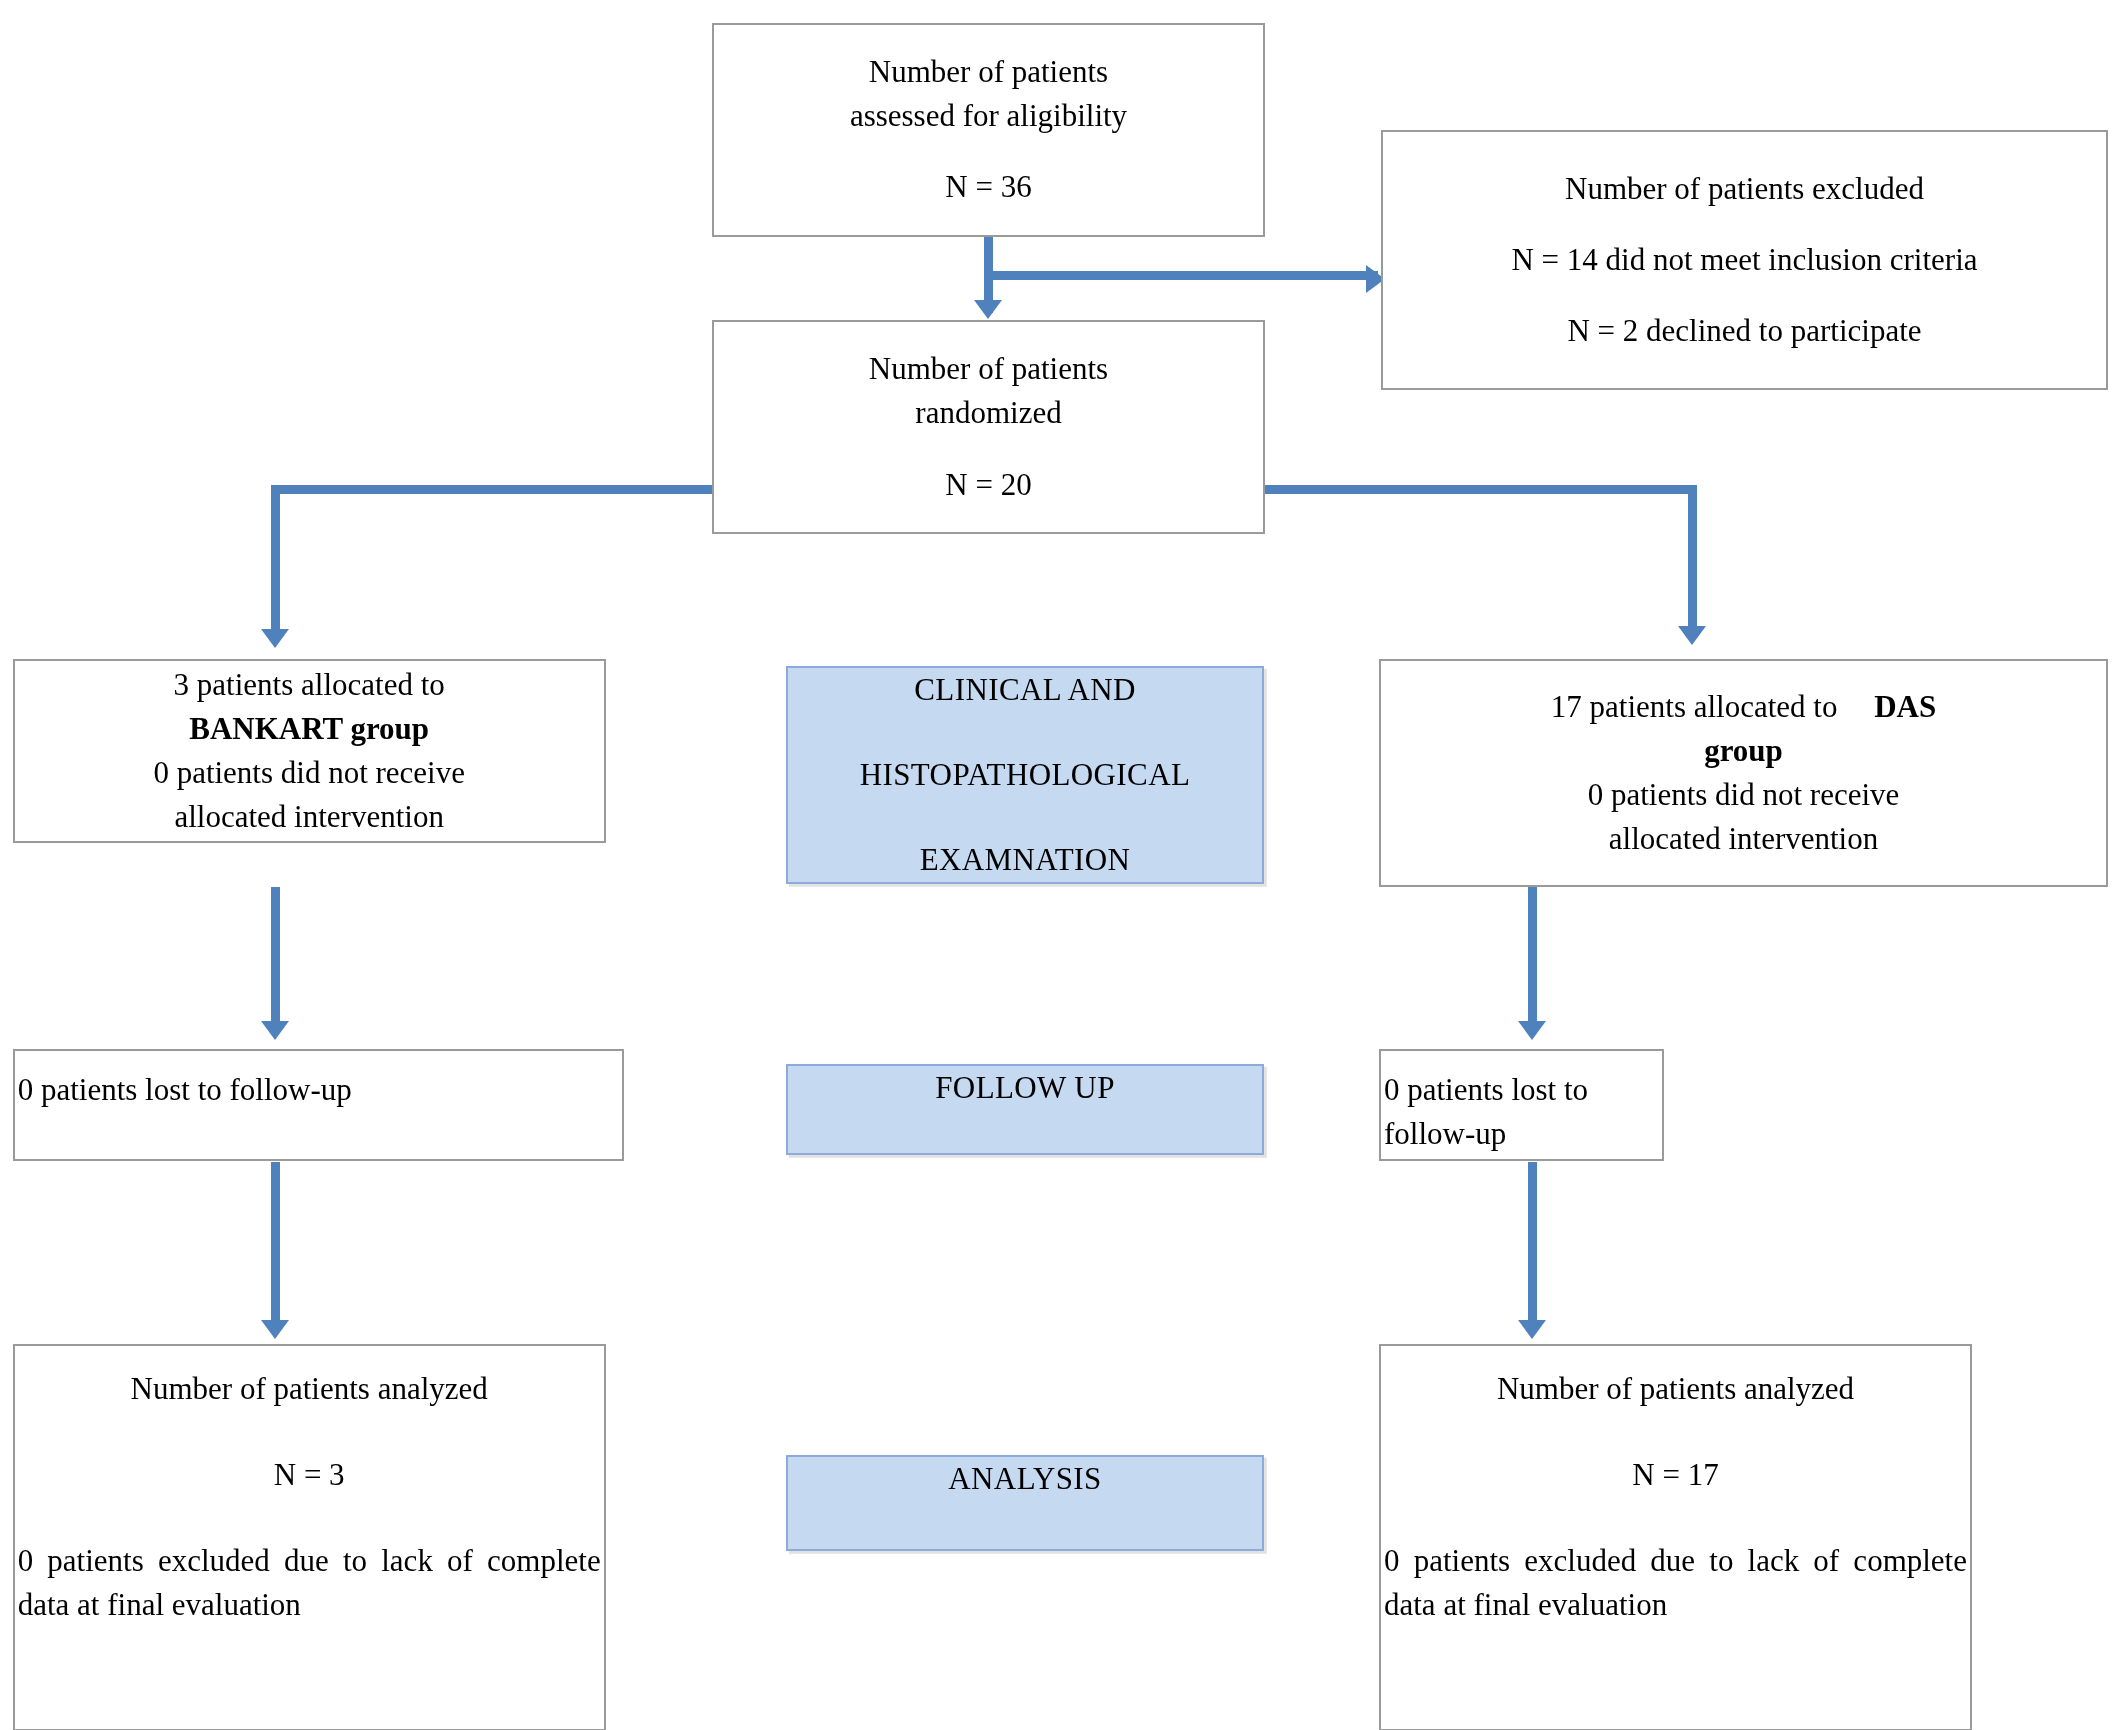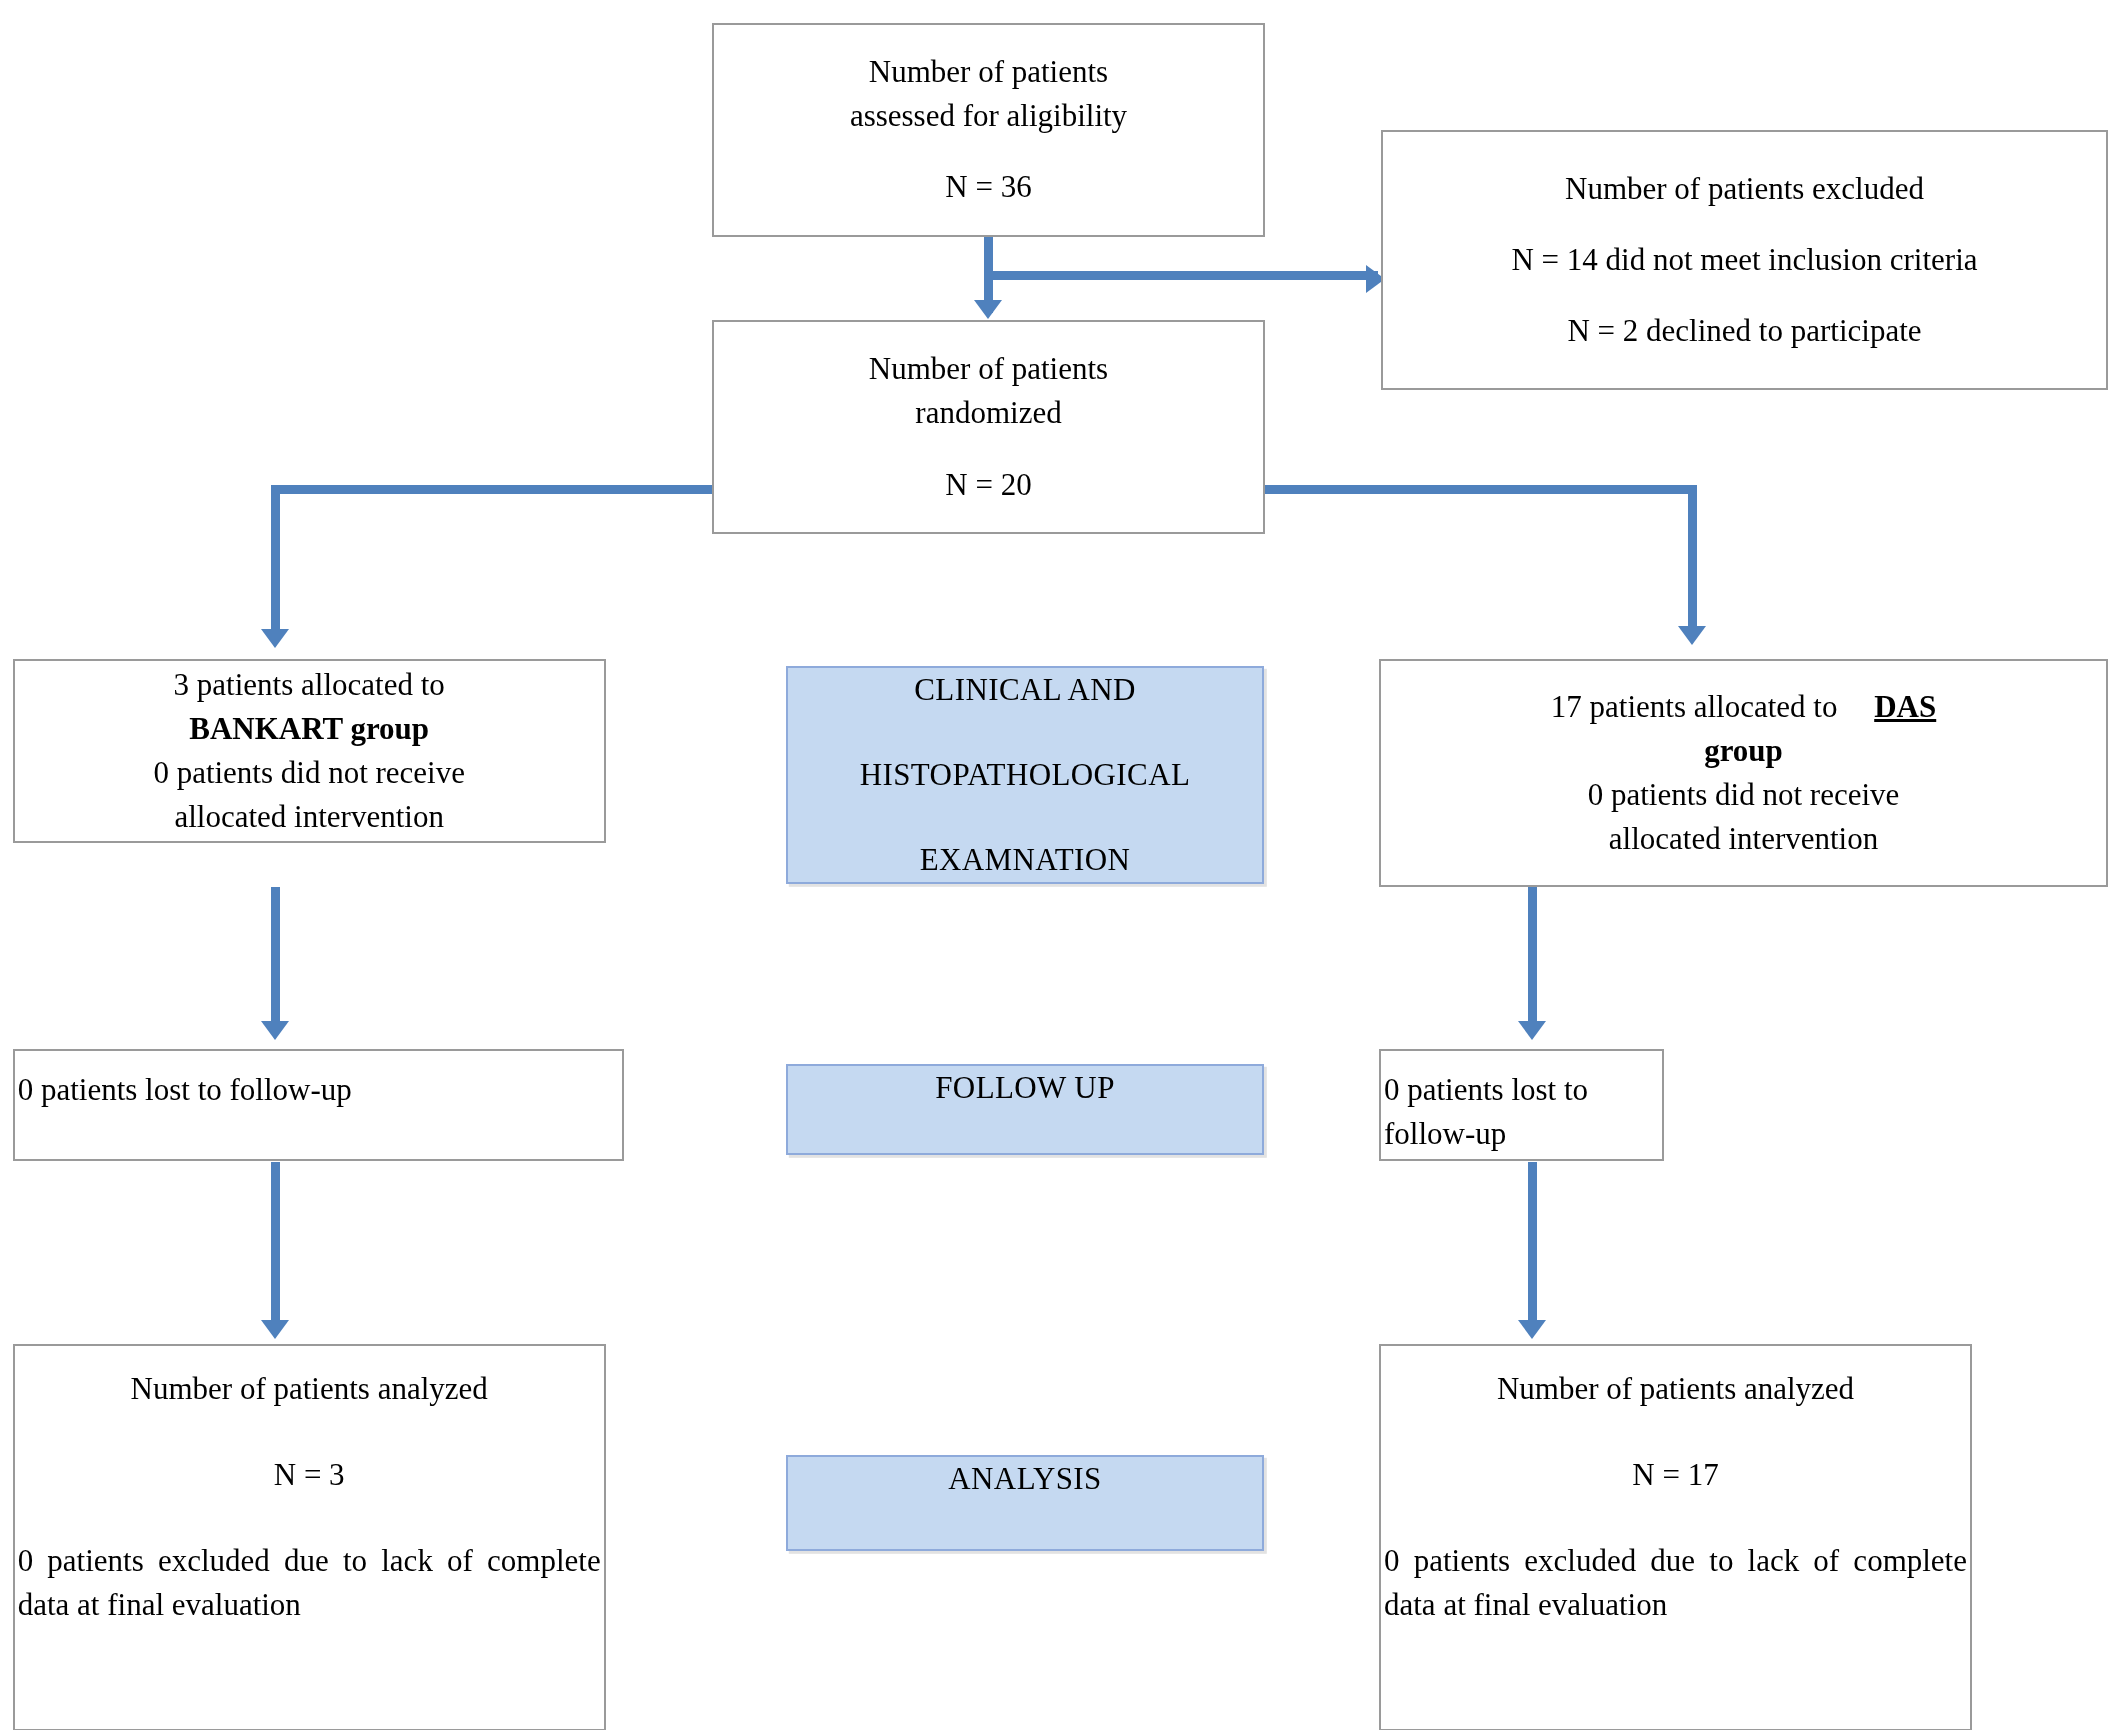--- a/index.html
+++ b/index.html
@@ -148,21 +148,21 @@
 
   <div class="box blue fs-blue" style="left:786px; top:666px; width:478px; height:218px;">
     <span class="ln">CLINICAL AND</span>
     <span class="ln">HISTOPATHOLOGICAL</span>
     <span class="ln">EXAMNATION</span>
   </div>
 
   <div class="box fs-main pad-lr" style="left:1379px; top:659px; width:729px; height:228px;">
     <span class="ln">
       <span>17 patients allocated to</span>
-      <b style="margin-left:29px;text-decoration:underline;">DAS</b>
+      <b style="margin-left:29px;">DAS</b>
     </span>
     <span class="ln">
       <b>group</b>
     </span>
     <span class="ln">0 patients did not receive</span>
     <span class="ln">allocated intervention</span>
   </div>
 
   <div class="box fs-main left-align pad-lr" style="left:12.7px; top:1049px; width:611px; height:112px; justify-content:flex-start; padding-top:17px;">
     <span class="ln">0 patients lost to follow-up</span>

